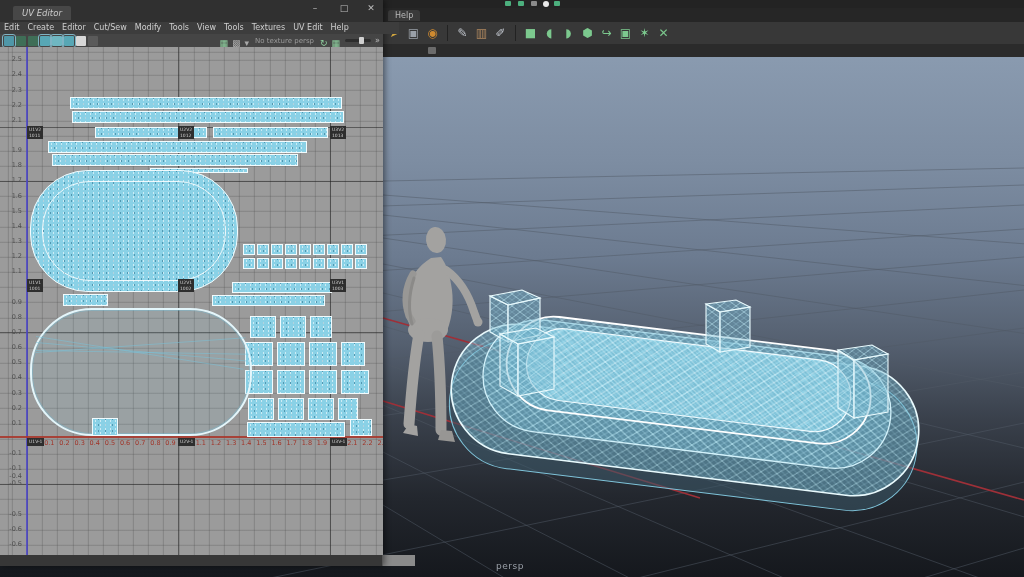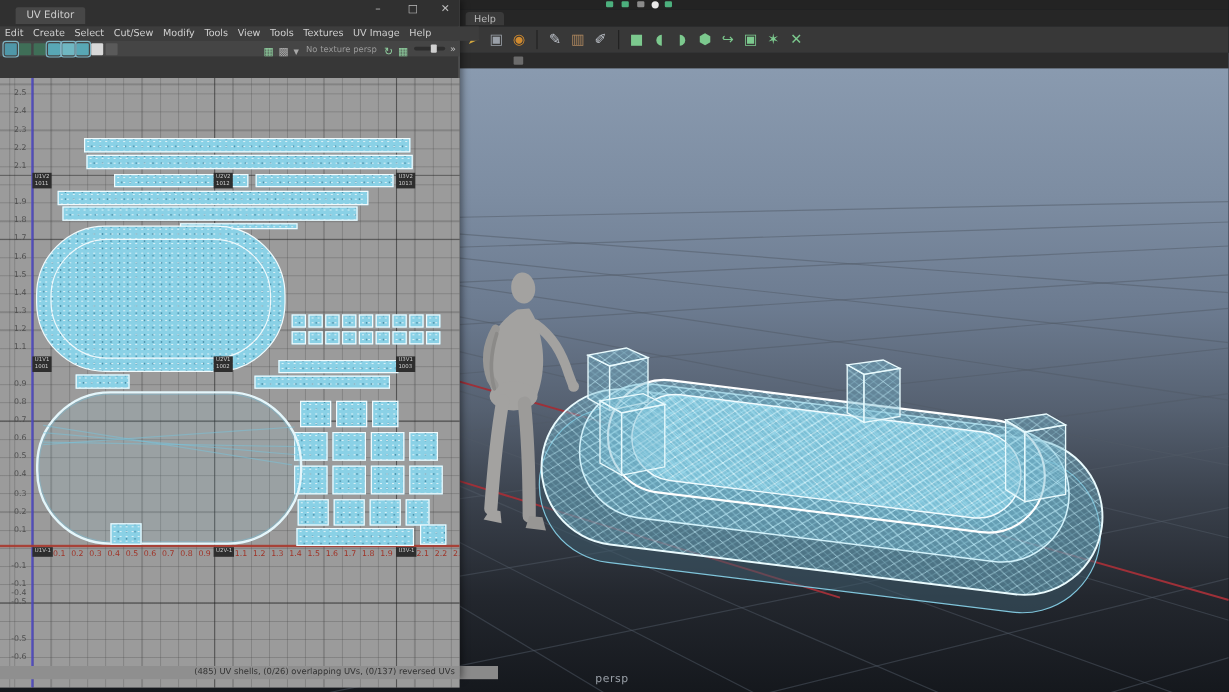--- a/index.html
+++ b/index.html
@@ -25,21 +25,21 @@
   #viewport{left:0;top:44px;width:1024px;height:533px;z-index:1;
     background:linear-gradient(#8b9cb1 0%,#7d8da2 22%,#6c7b90 40%,#556070 56%,#3a414c 70%,#23272e 85%,#15181d 100%);}
   #vp-svg{position:absolute;left:0;top:0;}
   #persp-label{position:absolute;left:496px;top:517px;color:#9aa0a8;font-size:9px;letter-spacing:.5px;}
 
   
   #uv-window{left:0;top:0;width:383px;height:566px;background:#373737;z-index:30;
     border-right:1px solid #575757;box-sizing:border-box;box-shadow:2px 0 6px rgba(0,0,0,.45);}
   #uv-titlebar{left:0;top:0;width:383px;height:22px;background:#303030;}
   #uv-title-tab{position:absolute;left:13px;top:6px;padding:2px 9px 2px;background:#474747;
-    color:#cccccc;font-size:8.5px;border-radius:2px 2px 0 0;}
+    color:#cccccc;font-size:8.5px;border-radius:2px 2px 0 0;font-style:italic;}
   .winbtn{position:absolute;top:0;width:26px;height:16px;color:#bdbdbd;font-size:9px;
     text-align:center;line-height:16px;}
   #uv-menubar{left:0;top:22px;width:399px;height:12px;background:#3d3d3d;display:flex;align-items:center;}
   .menu-item{color:#cfcfcf;font-size:8px;padding:0 4px;line-height:12px;white-space:nowrap;}
   #uv-toolbar{left:0;top:34px;width:383px;height:13px;background:#454545;display:flex;align-items:center;
     padding-left:3px;box-sizing:border-box;}
   .tbicon{width:10px;height:10px;margin:0 1px;border-radius:1px;box-sizing:border-box;}
   .tbicon.sel{outline:1px solid #7fb4c4;outline-offset:1px;}
   #uv-toolbar .spacer{flex:1;}
   #no-texture{color:#9a9a9a;font-size:7px;margin:0 4px;white-space:nowrap;}
@@ -49,21 +49,21 @@
   #tb-slider .handle{position:absolute;left:14px;top:-2px;width:5px;height:7px;background:#d0d0d0;border-radius:1px;}
   #tb-overflow{color:#bdbdbd;font-size:8px;margin:0 3px 0 1px;}
 
   
   #uv-canvas{left:0;top:47px;width:383px;height:508px;overflow:hidden;background-color:#9b9b9b;
     background-image:
       repeating-linear-gradient(to right,rgba(25,25,25,.5) 0 1px,transparent 1px 151.5px),
       repeating-linear-gradient(to bottom,rgba(25,25,25,.5) 0 1px,transparent 1px 151.5px),
       repeating-linear-gradient(to right,rgba(70,70,70,.28) 0 1px,transparent 1px 15.15px),
       repeating-linear-gradient(to bottom,rgba(70,70,70,.28) 0 1px,transparent 1px 15.15px);
-    background-position:27px 0,0 134px,11.85px 0,0 12.8px;margin-top:18px;}
+    background-position:27px 0,0 134px,11.85px 0,0 12.8px;}
   
   #v-axis{position:absolute;left:26px;top:0;width:2px;height:508px;background:#4f49c6;opacity:.85;}
   #u-axis{position:absolute;left:0;top:389px;width:383px;height:1.5px;background:#a8392e;opacity:.9;}
   .ltick{position:absolute;color:#4f4f4f;font-size:6.5px;width:20px;text-align:right;}
   .btick{position:absolute;color:#a03428;font-size:6.5px;}
   .shell{position:absolute;background-color:#8ad1e6;
     background-image:radial-gradient(rgba(255,255,255,.75) .5px,transparent 1px),
       radial-gradient(rgba(25,95,125,.6) .5px,transparent 1px);
     background-size:5px 4px,7px 6px;background-position:0 0,2px 3px;
     border:1px solid #f2fbfd;box-sizing:border-box;}
@@ -211,28 +211,28 @@
     <div id="uv-titlebar" class="abs">
       <div id="uv-title-tab">UV Editor</div>
       <div class="winbtn" style="left:302px">–</div>
       <div class="winbtn" style="left:331px">□</div>
       <div class="winbtn" style="left:358px">✕</div>
     </div>
 
     <div id="uv-menubar" class="abs">
         <span class="menu-item">Edit</span>
         <span class="menu-item">Create</span>
-        <span class="menu-item">Select</span>
+        <span class="menu-item">Editor</span>
         <span class="menu-item">Cut/Sew</span>
         <span class="menu-item">Modify</span>
         <span class="menu-item">Tools</span>
         <span class="menu-item">View</span>
         <span class="menu-item">Tools</span>
         <span class="menu-item">Textures</span>
-        <span class="menu-item">UV Image</span>
+        <span class="menu-item">UV Edit</span>
         <span class="menu-item">Help</span>
       </div>
 
     <div id="uv-toolbar" class="abs">
       <span class="tbicon sel" style="background: rgb(79, 151, 168);"></span>
         <span class="tbicon" style="background: rgb(63, 110, 87);"></span>
         <span class="tbicon" style="background: rgb(63, 110, 87);"></span>
         <span class="tbicon sel" style="background: rgb(88, 167, 181);"></span>
         <span class="tbicon sel" style="background: rgb(111, 183, 194);"></span>
         <span class="tbicon sel" style="background: rgb(88, 167, 181);"></span>
@@ -371,15 +371,14 @@
           <div class="udim" style="left: 178px; top: 232px;">U2V1
 1002</div>
           <div class="udim" style="left: 330px; top: 232px;">U3V1
 1003</div>
           <div class="udim" style="left: 27px; top: 391px;">U1V-1</div>
           <div class="udim" style="left: 178px; top: 391px;">U2V-1</div>
           <div class="udim" style="left: 330px; top: 391px;">U3V-1</div>
         </div>
     </div>
 
-    <div id="uv-statusbar">(485) UV shells, (0/26) overlapping UVs, (0/137) reversed UVs</div>
   </div>
 </div>
 
 </body></html>

